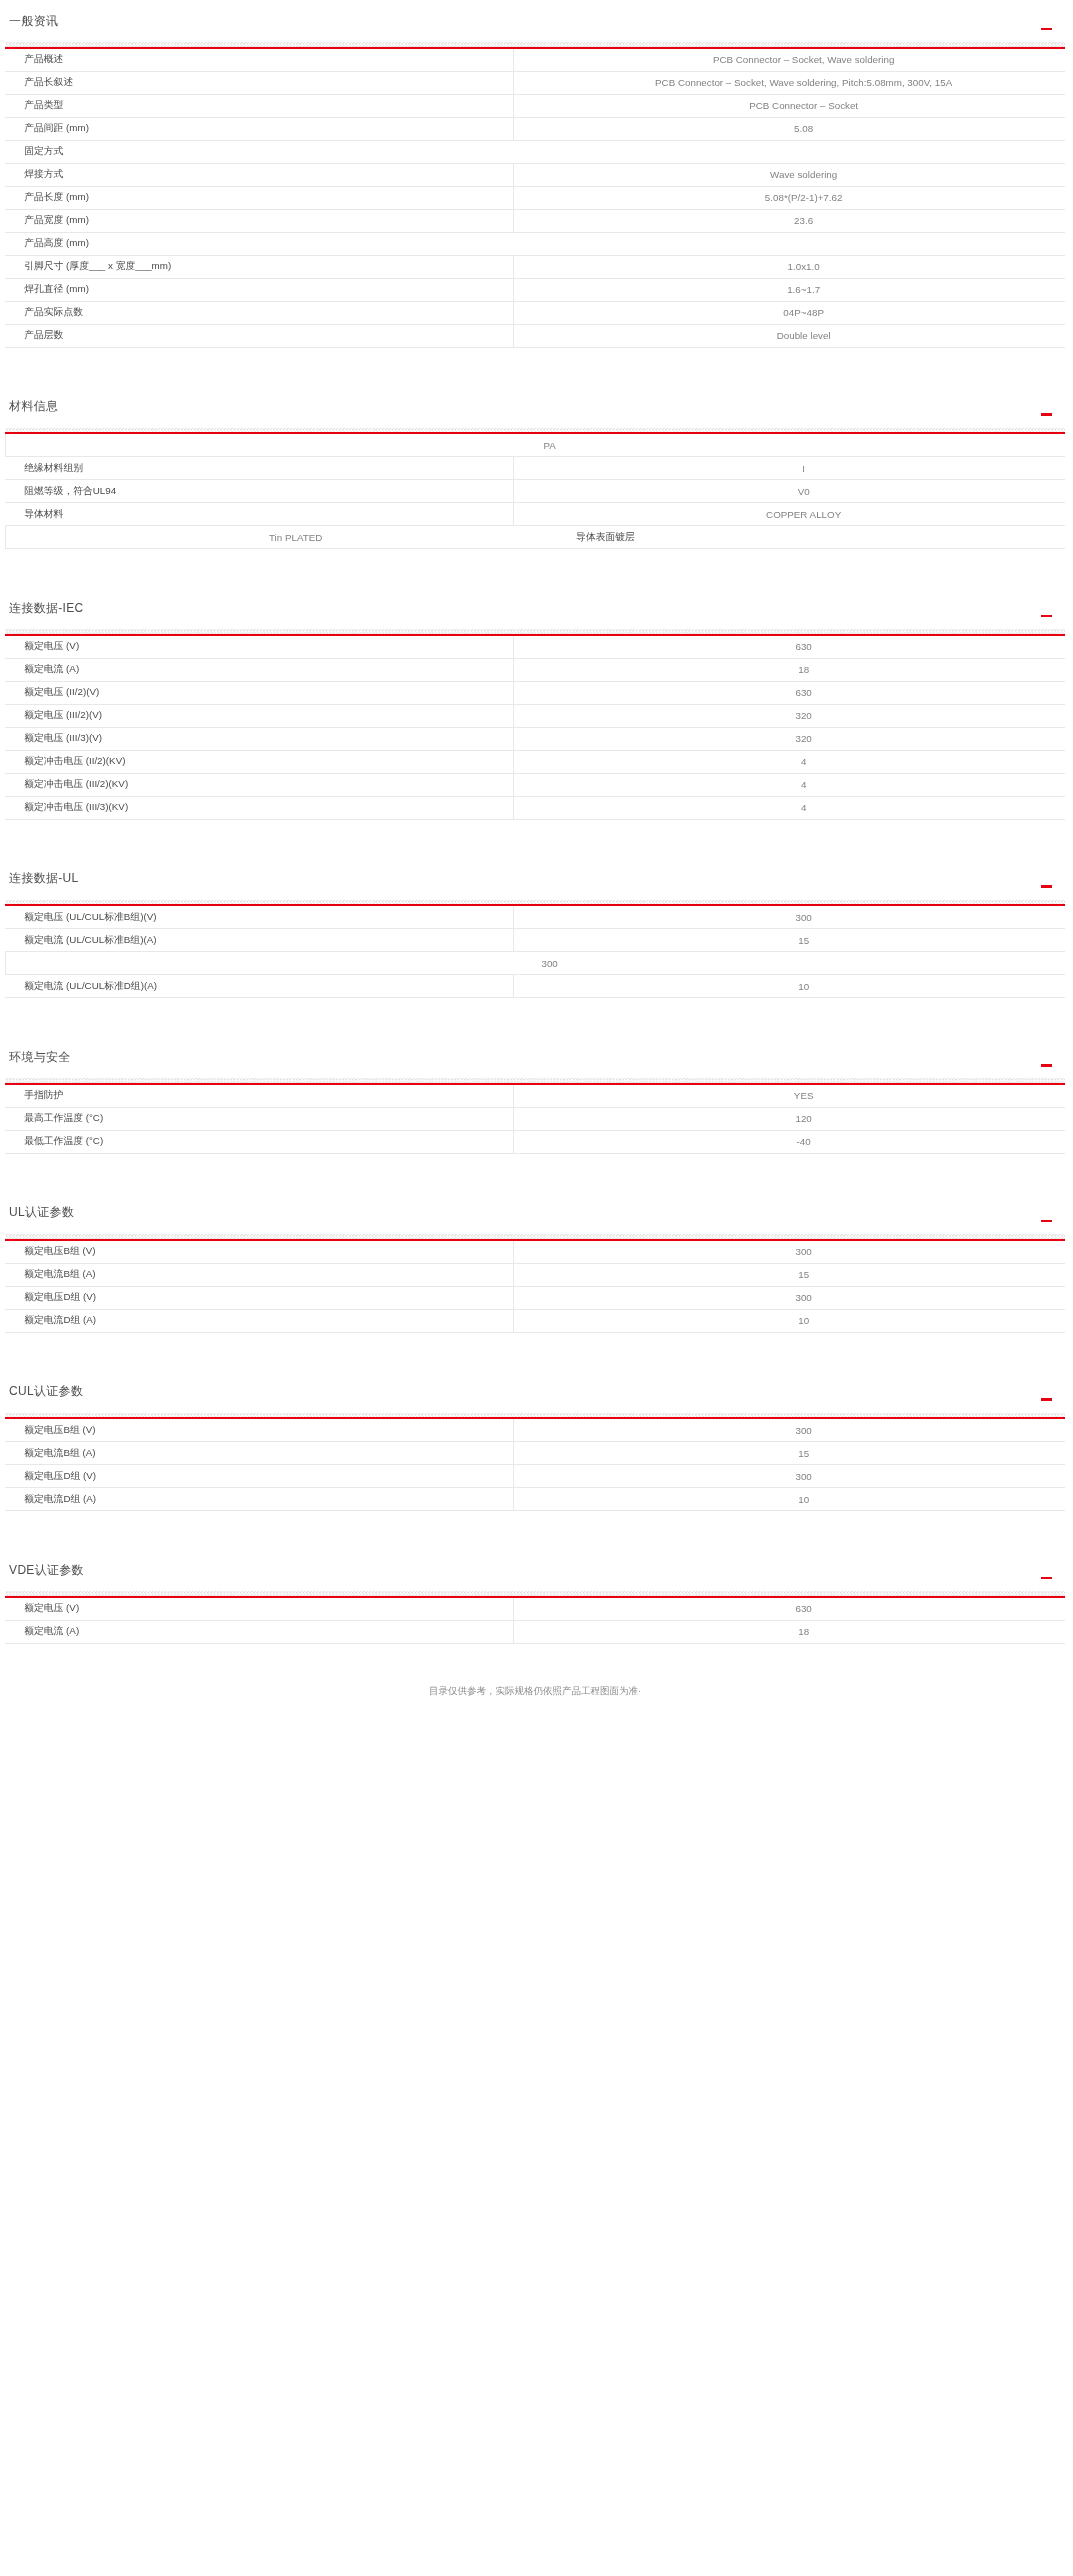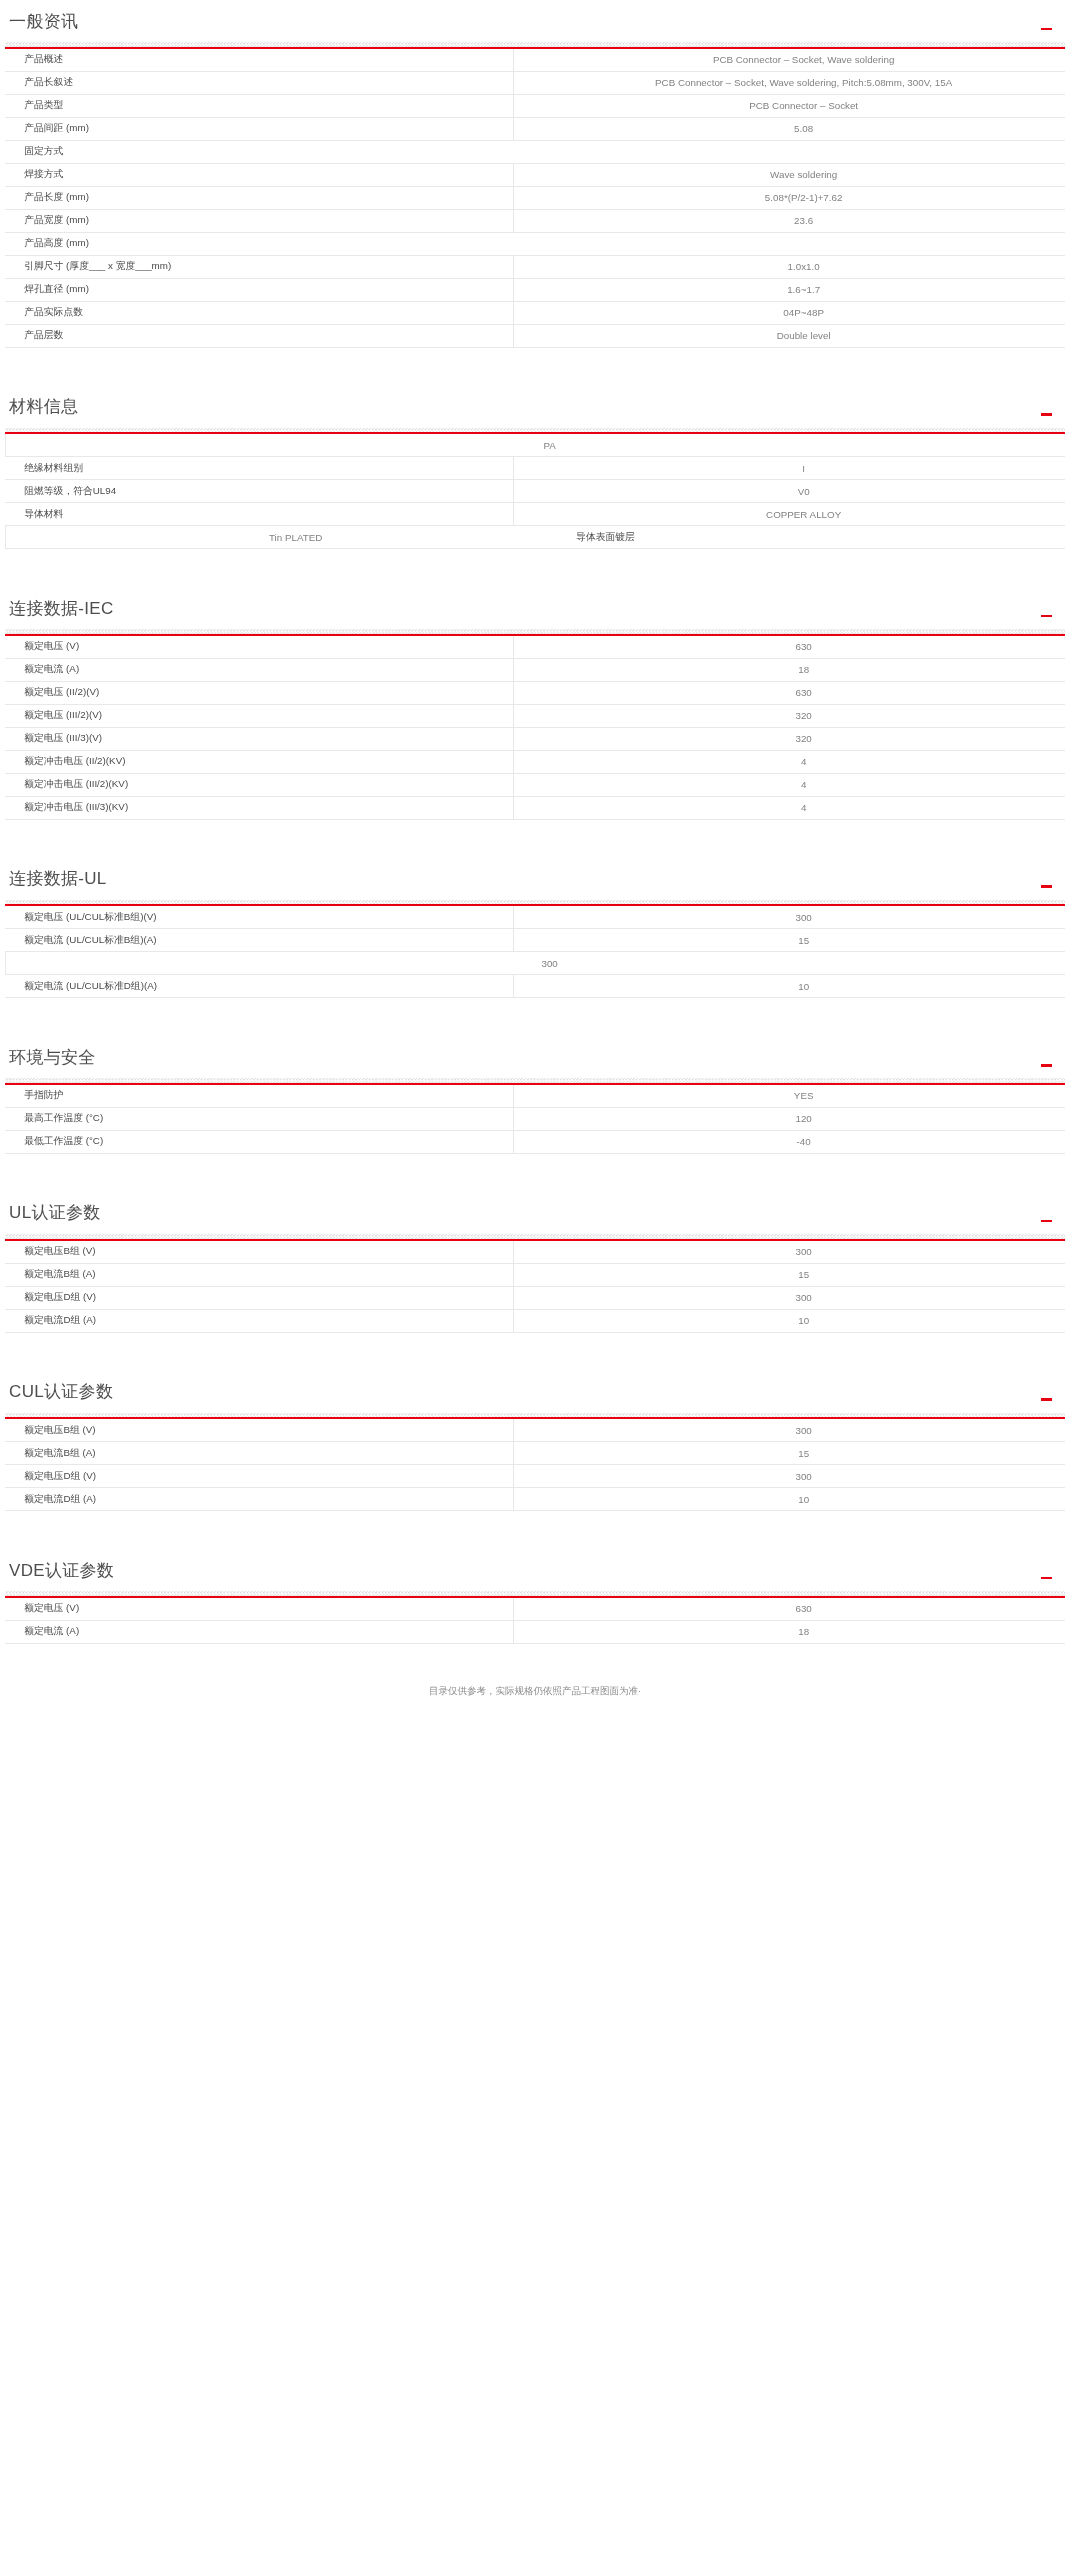--- a/index.html
+++ b/index.html
@@ -12,21 +12,21 @@
   .page{padding:0 7.9px 0 5.2px;}
   .section{margin-top:38px;}
   .section:first-child{margin-top:0;}
   .sec-head{
     position:relative;
     height:42px;
     display:flex;
     align-items:center;
   }
   .sec-title{
-    font-size:17px;
+    font-size:12px;
     color:#4d4d4d;
     letter-spacing:0.3px;
     padding-left:3.9px;
     font-weight:400;
   }
   .minus-btn{
     position:absolute;
     right:13px;
     bottom:11.8px;
     width:11px;

